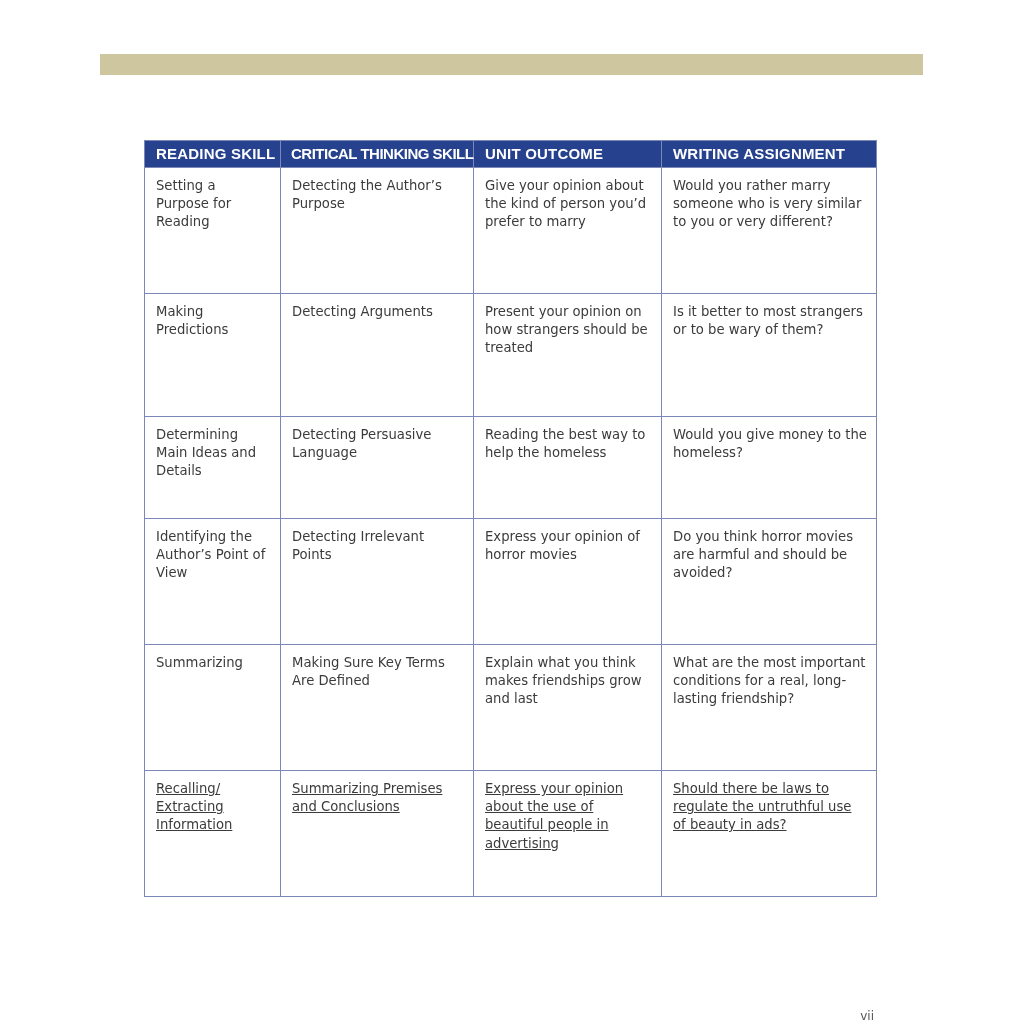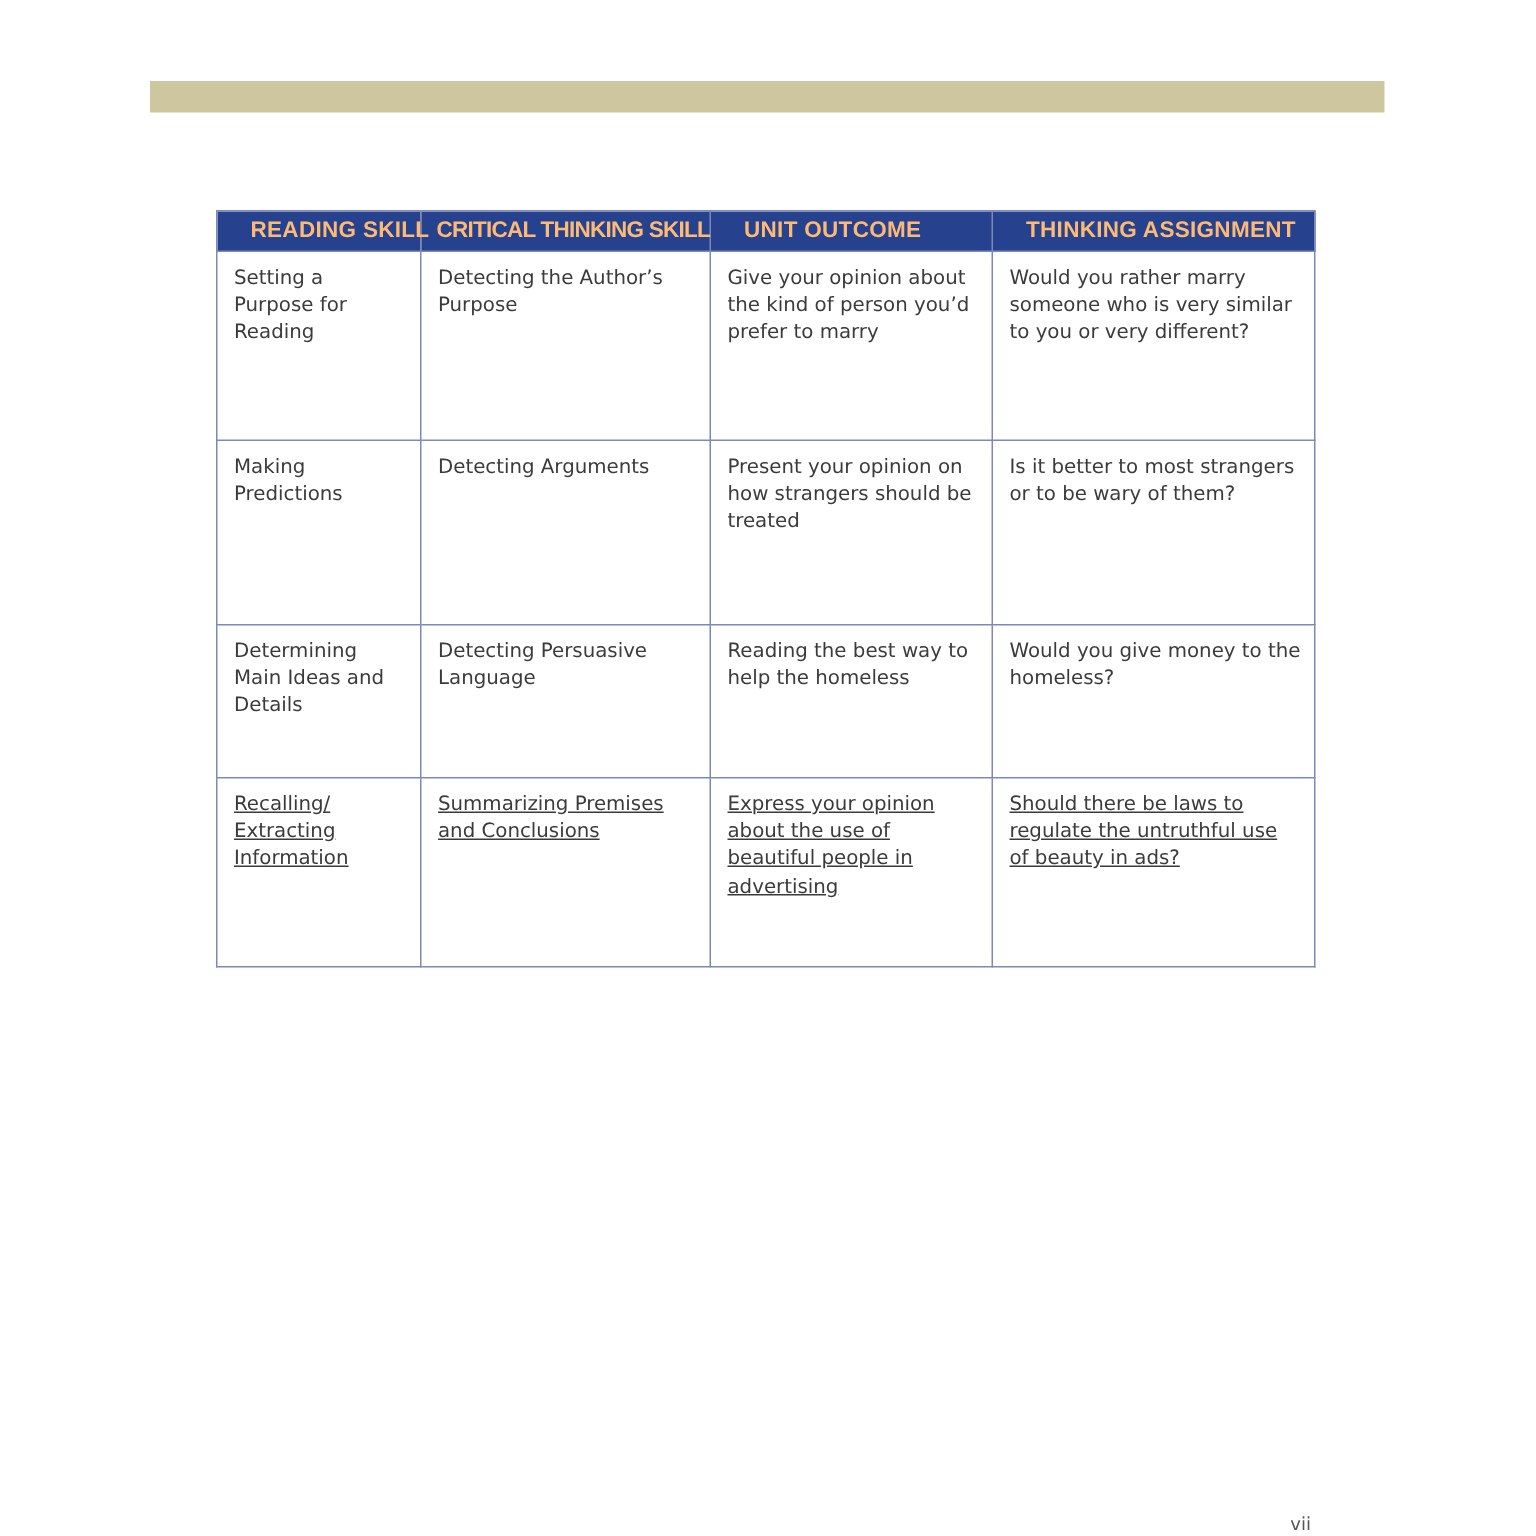--- a/index.html
+++ b/index.html
@@ -2,23 +2,23 @@
 <html><head>
 <meta charset="utf-8">
 <style>
   html, body { margin: 0; padding: 0; background: #ffffff; }
   body { width: 1024px; height: 1024px; position: relative; overflow: hidden;
          font-family: "DejaVu Sans", "Liberation Sans", sans-serif; color: #333333; }
   .top-band { position: absolute; left: 100px; top: 54px; width: 823px; height: 21px; background: #cdc69e; }
   table.skills { position: absolute; left: 144px; top: 140px; width: 732px;
                  border-collapse: collapse; table-layout: fixed; }
   table.skills th, table.skills td { border: 1px solid #7c89b8; vertical-align: top; }
-  table.skills th { background: #26418e; color: #fdba74; text-align: left;
+  table.skills th { background: #26418e; color: #ffffff; text-align: left;
                     font-family: "Liberation Sans", sans-serif; font-weight: bold;
-                    font-size: 15px; letter-spacing: 0.2px; height: 27px; padding: 4px 0 0 22px;
+                    font-size: 15px; letter-spacing: 0.2px; height: 27px; padding: 4px 0 0 11px;
                     box-sizing: border-box; white-space: nowrap; }
   table.skills th.narrow { letter-spacing: -0.5px; padding-left: 10px; margin-left: 36px; }
   table.skills td { font-size: 13.2px; line-height: 18.2px; padding: 9px 8px 0 11px; color: #3b3b3b; margin-left: 32px; }
   col.c1 { width: 136px; } col.c2 { width: 193px; } col.c3 { width: 188px; } col.c4 { width: 215px; }
   tr.r1 td { height: 126px; }
   tr.r2 td { height: 123px; }
   tr.r3 td { height: 102px; }
   tr.r4 td { height: 126px; }
   tr.r5 td { height: 126px; }
   tr.r6 td { height: 126px; text-decoration: underline; }
@@ -35,21 +35,21 @@
       <col class="c1">
       <col class="c2">
       <col class="c3">
       <col class="c4">
     </colgroup>
   <thead>
     <tr>
       <th>READING SKILL</th>
       <th class="narrow">CRITICAL THINKING SKILL</th>
       <th>UNIT OUTCOME</th>
-      <th>THINKING ASSIGNMENT</th>
+      <th>WRITING ASSIGNMENT</th>
     </tr>
   </thead>
   <tbody>
     <tr class="r1">
       <td>Setting a Purpose for Reading</td>
       <td>Detecting the Author’s Purpose</td>
       <td>Give your opinion about the kind of person you’d prefer to marry</td>
       <td>Would you rather marry someone who is very similar to you or very different?</td>
     </tr>
     <tr class="r2">
@@ -57,20 +57,32 @@
       <td>Detecting Arguments</td>
       <td>Present your opinion on how strangers should be treated</td>
       <td>Is it better to most strangers or to be wary of them?</td>
     </tr>
     <tr class="r3">
       <td>Determining Main Ideas and Details</td>
       <td>Detecting Persuasive Language</td>
       <td>Reading the best way to help the homeless</td>
       <td>Would you give money to the homeless?</td>
     </tr>
+    <tr class="r4">
+      <td>Identifying the Author’s Point of View</td>
+      <td>Detecting Irrelevant Points</td>
+      <td>Express your opinion of horror movies</td>
+      <td>Do you think horror movies are harmful and should be avoided?</td>
+    </tr>
+    <tr class="r5">
+      <td>Summarizing</td>
+      <td>Making Sure Key Terms Are Defined</td>
+      <td>Explain what you think makes friendships grow and last</td>
+      <td>What are the most important conditions for a real, long-lasting friendship?</td>
+    </tr>
     <tr class="r6">
       <td>Recalling/ Extracting Information</td>
       <td>Summarizing Premises and Conclusions</td>
       <td>Express your opinion about the use of beautiful people in advertising</td>
       <td>Should there be laws to regulate the untruthful use of beauty in ads?</td>
     </tr>
   </tbody>
 </table>
 
 <div class="page-number">vii</div>

